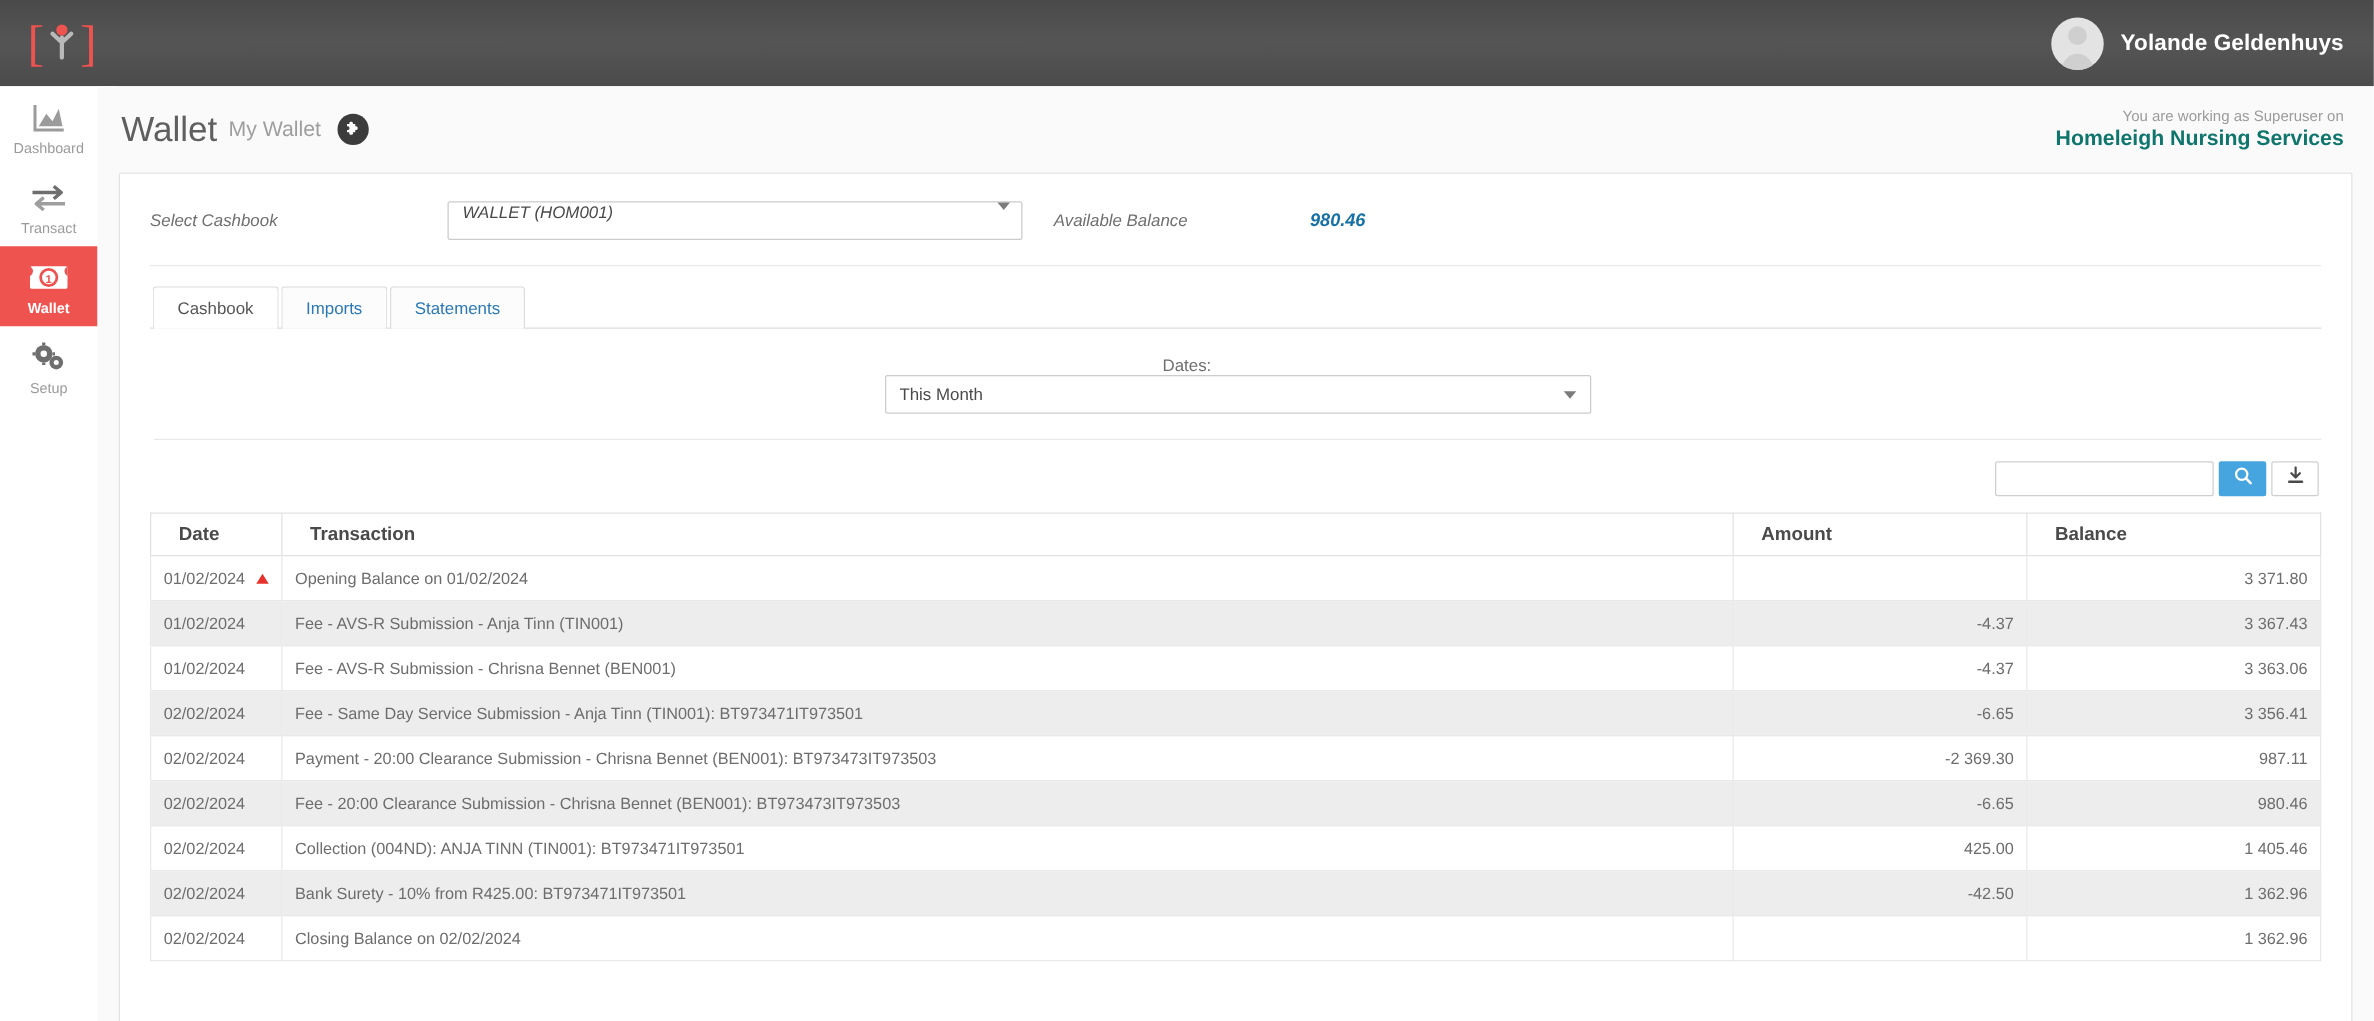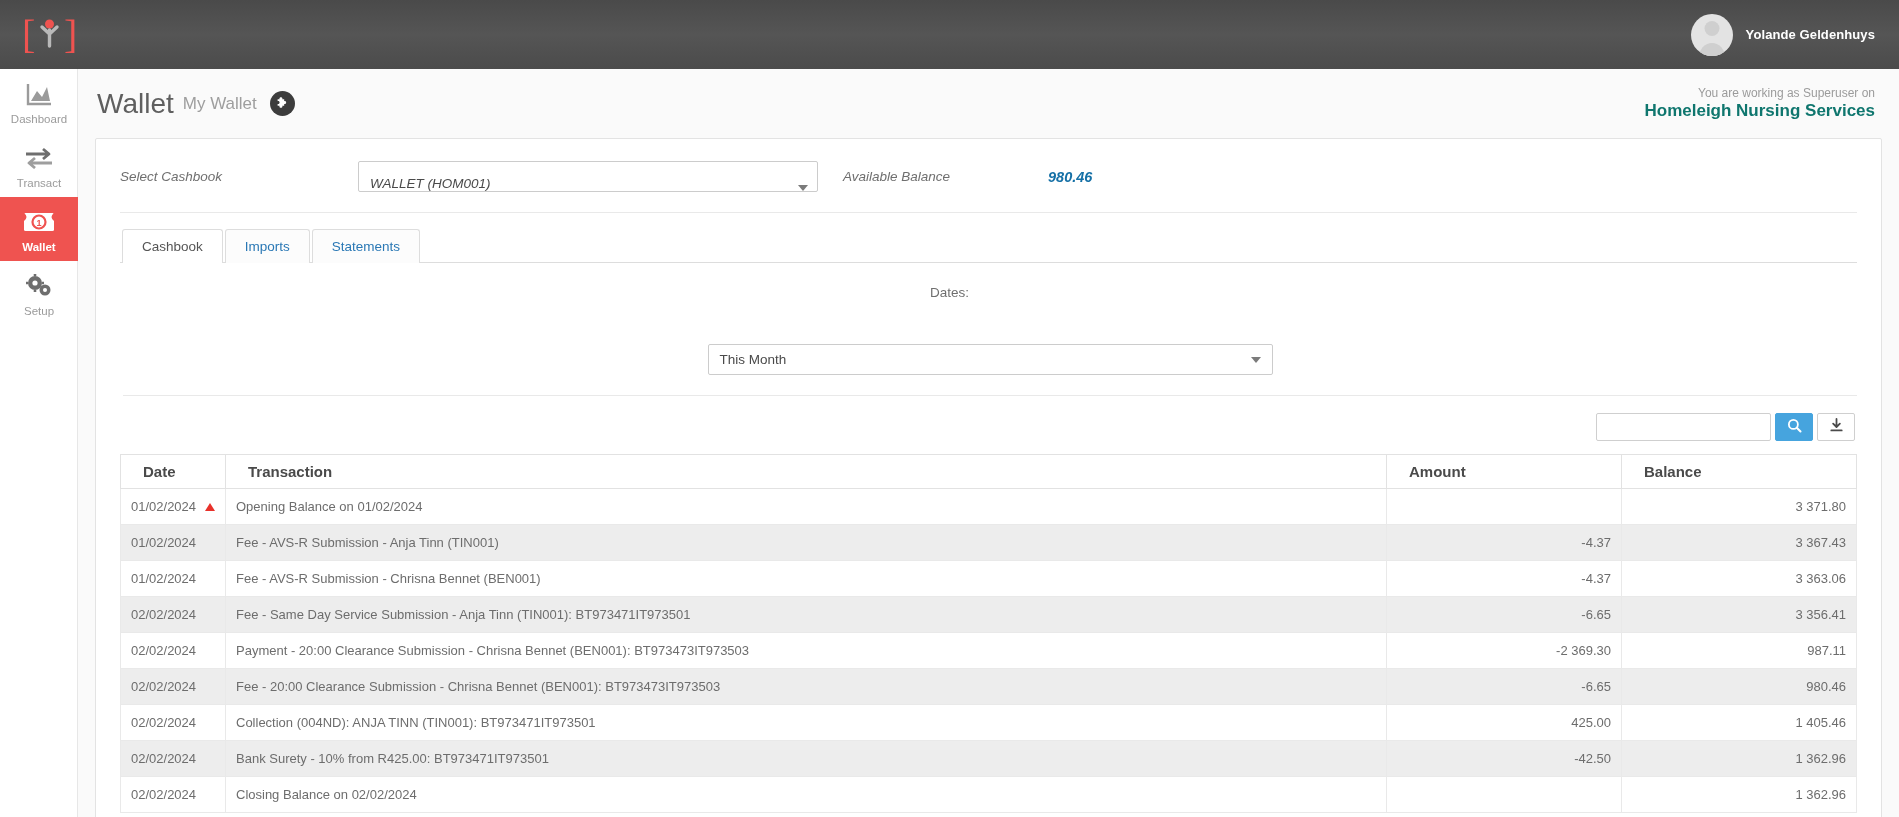--- a/index.html
+++ b/index.html
@@ -25,25 +25,25 @@
     content: ""; position: absolute; left: 50%; top: 7px;
     transform: translateX(-50%);
     width: 15px; height: 15px; border-radius: 50%; background: #cfcfcf;
   }
   .avatar::after {
     content: ""; position: absolute; left: 50%; bottom: -9px;
     transform: translateX(-50%);
     width: 27px; height: 22px; border-radius: 50% 50% 0 0 / 70% 70% 0 0;
     background: #cfcfcf;
   }
-  .user-name { color: #ffffff; font-size: 13px; font-weight: bold; letter-spacing: .1px; }
+  .user-name { color: #ffffff; font-size: 18px; font-weight: bold; letter-spacing: .1px; }
 
   
   .sidenav {
-    position: absolute; left: 0; top: 69px; width: 78px; height: 748px;
+    position: absolute; left: 0; top: 69px; width: 94px; height: 748px;
     background: #ffffff; border-right: 1px solid #e7e7e7;
   }
   .nav-item {
     width: 78px; height: 64px; padding-top: 11px;
     display: flex; flex-direction: column; align-items: center; justify-content: flex-start;
     cursor: pointer;
   }
   .nav-item .nav-icon { height: 28px; display: flex; align-items: center; justify-content: center; }
   .nav-item .nav-label { font-size: 11.5px; color: #9b9b9b; margin-top: 5px; }
   .nav-item.active { background: #ef5350; }
@@ -68,21 +68,21 @@
 
   
   .card {
     position: absolute; left: 17px; top: 69px; width: 1787px; min-height: 700px;
     background: #ffffff; border: 1px solid #e3e3e3; border-radius: 2px;
   }
   .cashbook-row { display: flex; align-items: center; padding: 22px 24px 20px 24px; font-style: italic; }
   .cb-label { font-size: 13.5px; color: #6f6f6f; width: 238px; }
   .cb-select {
     width: 460px; height: 31px; border: 1px solid #ccc; border-radius: 2px;
-    display: flex; align-items: flex-end; justify-content: space-between;
+    display: flex; align-items: flex-start; justify-content: space-between;
     padding: 0 9px 0 11px; font-size: 13.5px; color: #4a4a4a; background: #fff;
   }
   .caret-down { width: 0; height: 0; border-left: 5px solid transparent; border-right: 5px solid transparent; border-top: 6px solid #7b7b7b; }
   .bal-label { font-size: 13.5px; color: #6f6f6f; margin-left: 25px; width: 205px; }
   .bal-value { font-size: 14.5px; color: #1570a6; font-weight: bold; }
 
   .divider { height: 1px; background: #e9e9e9; margin: 0 24px; }
 
   
   .tabs { display: flex; padding: 16px 0 0 26px; position: relative; z-index: 2; }
@@ -95,21 +95,21 @@
   .tab-panel {
     margin: 0 24px; border-top: 1px solid #ddd; padding: 22px 0 0 0; margin-top: -1px;
   }
 
   
   .filter-row { display: flex; align-items: center; padding-left: 3px; margin-bottom: 11px; flex-direction: column; }
   .f-label { font-size: 13.5px; color: #6f6f6f; width: 120px; }
   .f-select {
     width: 565px; height: 31px; border: 1px solid #ccc; border-radius: 2px;
     display: flex; align-items: center; justify-content: space-between;
-    padding: 0 11px; font-size: 13.5px; color: #4a4a4a; background: #fff; margin-top: 44px;
+    padding: 0 11px; font-size: 13.5px; color: #4a4a4a; background: #fff;
   }
   .f-input {
     width: 210px; height: 28px; border: 1px solid #cfcfcf; border-radius: 2px;
     background: #e9e9e9; font-size: 13px; color: #4a4a4a;
     display: flex; align-items: center; padding-left: 12px;
   }
   .f-label2 { font-size: 13.5px; color: #6f6f6f; width: 128px; margin-left: 128px; }
 
   .hr2 { height: 1px; background: #e9e9e9; margin: 20px 0 0 3px; }
 

